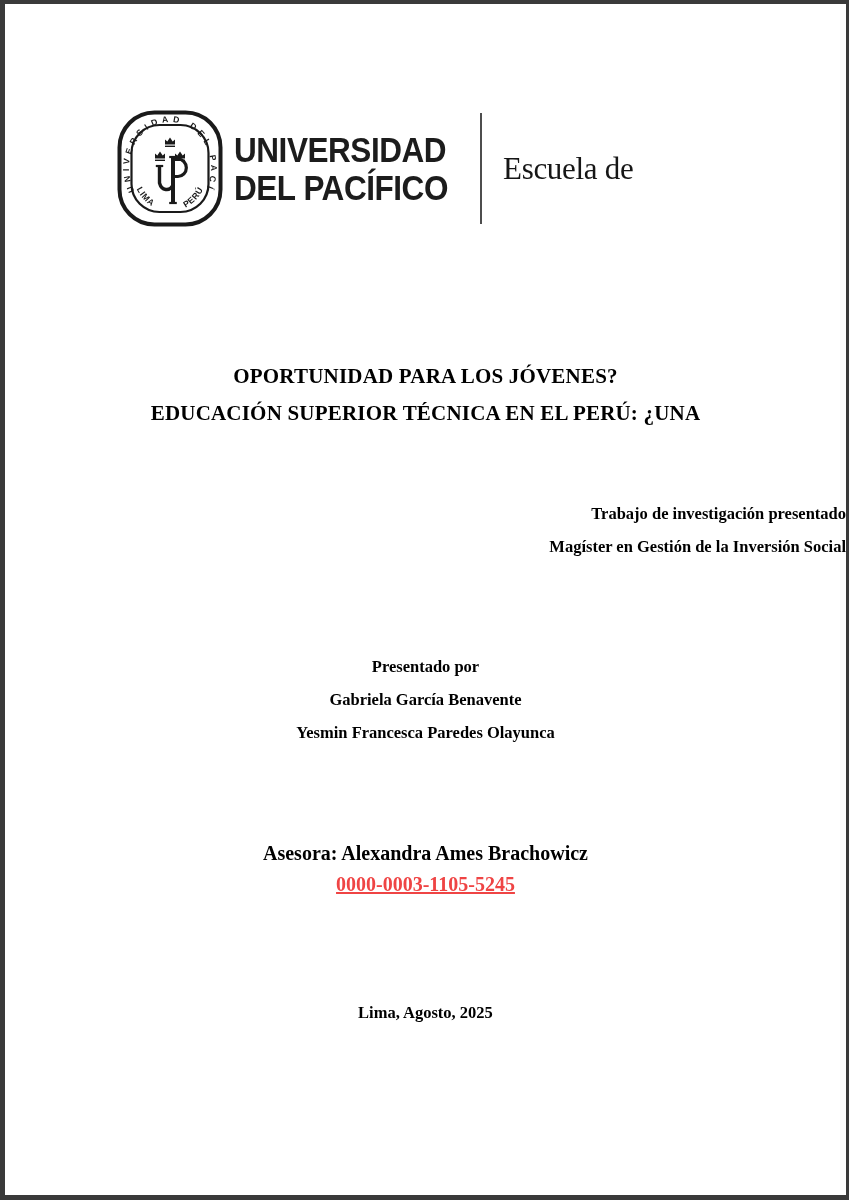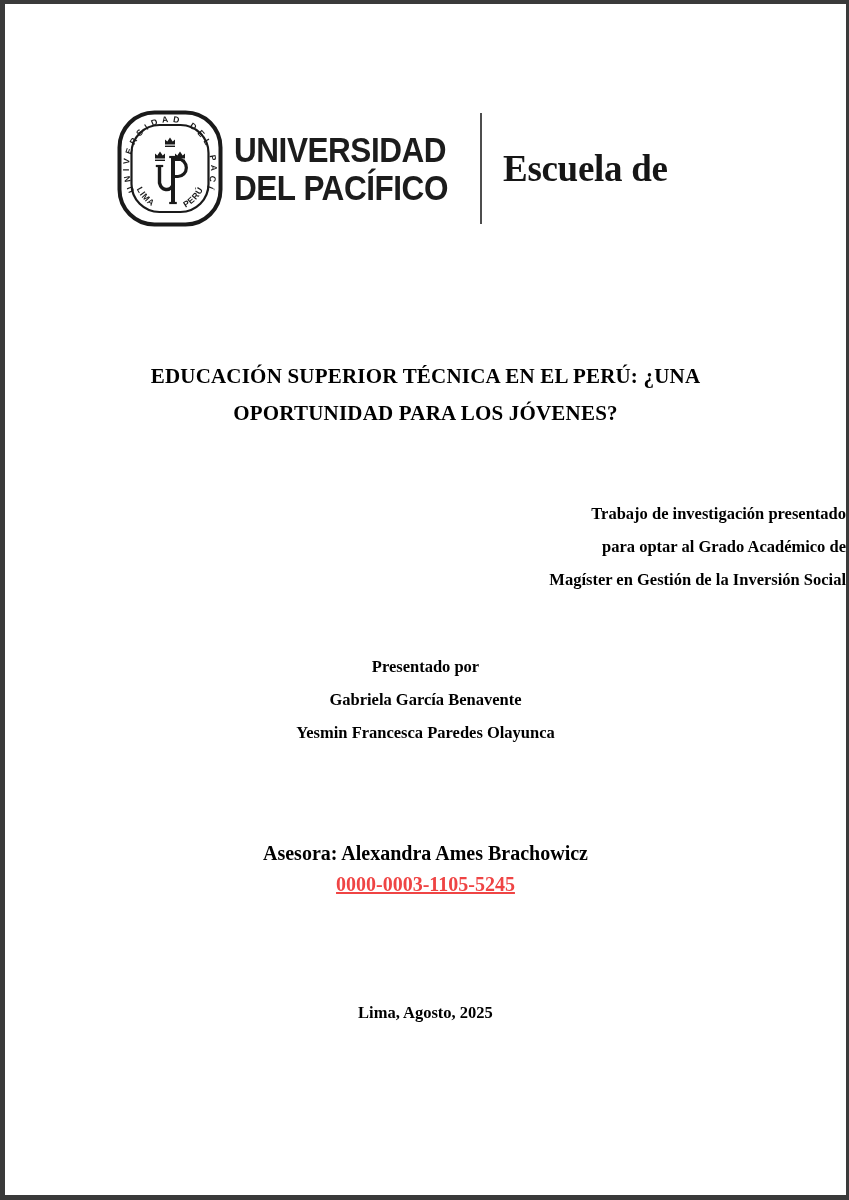--- a/index.html
+++ b/index.html
@@ -27,21 +27,21 @@
     font-family:"Liberation Sans",sans-serif;
     font-weight:700;font-size:35px;line-height:37.5px;
     letter-spacing:-0.5px;white-space:nowrap;
     transform:scaleX(0.9);transform-origin:left center;
     color:#1c1c1c;
   }
   .logo-divider{width:2px;height:111px;background:#4d4d4d;margin-left:14px;}
   .school-name{
     margin-left:21px;
     font-family:"Liberation Serif","DejaVu Serif",serif;
-    font-weight:700;font-size:37px;line-height:39px;
+    font-weight:400;font-size:31px;line-height:39px;
     letter-spacing:-0.3px;color:#161616;white-space:nowrap;
   }
   
   .block{position:absolute;left:0;right:0;text-align:center;font-weight:700;}
   .title-block{top:354px;font-size:21px;line-height:37px;letter-spacing:0.2px;}
   .degree-block{top:493px;font-size:16.5px;line-height:33px;text-align:right;}
   .authors-block{top:646px;font-size:16.5px;line-height:33px;}
   .advisor-block{top:834px;font-size:20px;line-height:31px;}
   .date-block{top:992px;font-size:16.5px;line-height:33px;}
   .orcid-link{font-weight:700;text-decoration:underline;}
@@ -98,27 +98,26 @@
     </div>
 
     <div class="logo-divider"></div>
 
     <div class="school-name">
       <div>Escuela de</div>
     </div>
   </div>
 
   <div class="block title-block">
+    <div>OPORTUNIDAD PARA LOS JÓVENES?</div>
     <div>EDUCACIÓN SUPERIOR TÉCNICA EN EL PERÚ: ¿UNA</div>
-    <div>OPORTUNIDAD PARA LOS JÓVENES?</div>
   </div>
 
   <div class="block degree-block">
     <div>Trabajo de investigación presentado</div>
-    <div>para optar al Grado Académico de</div>
     <div>Magíster en Gestión de la Inversión Social</div>
   </div>
 
   <div class="block authors-block">
     <div>Presentado por</div>
     <div>Gabriela García Benavente</div>
     <div>Yesmin Francesca Paredes Olayunca</div>
   </div>
 
   <div class="block advisor-block">

